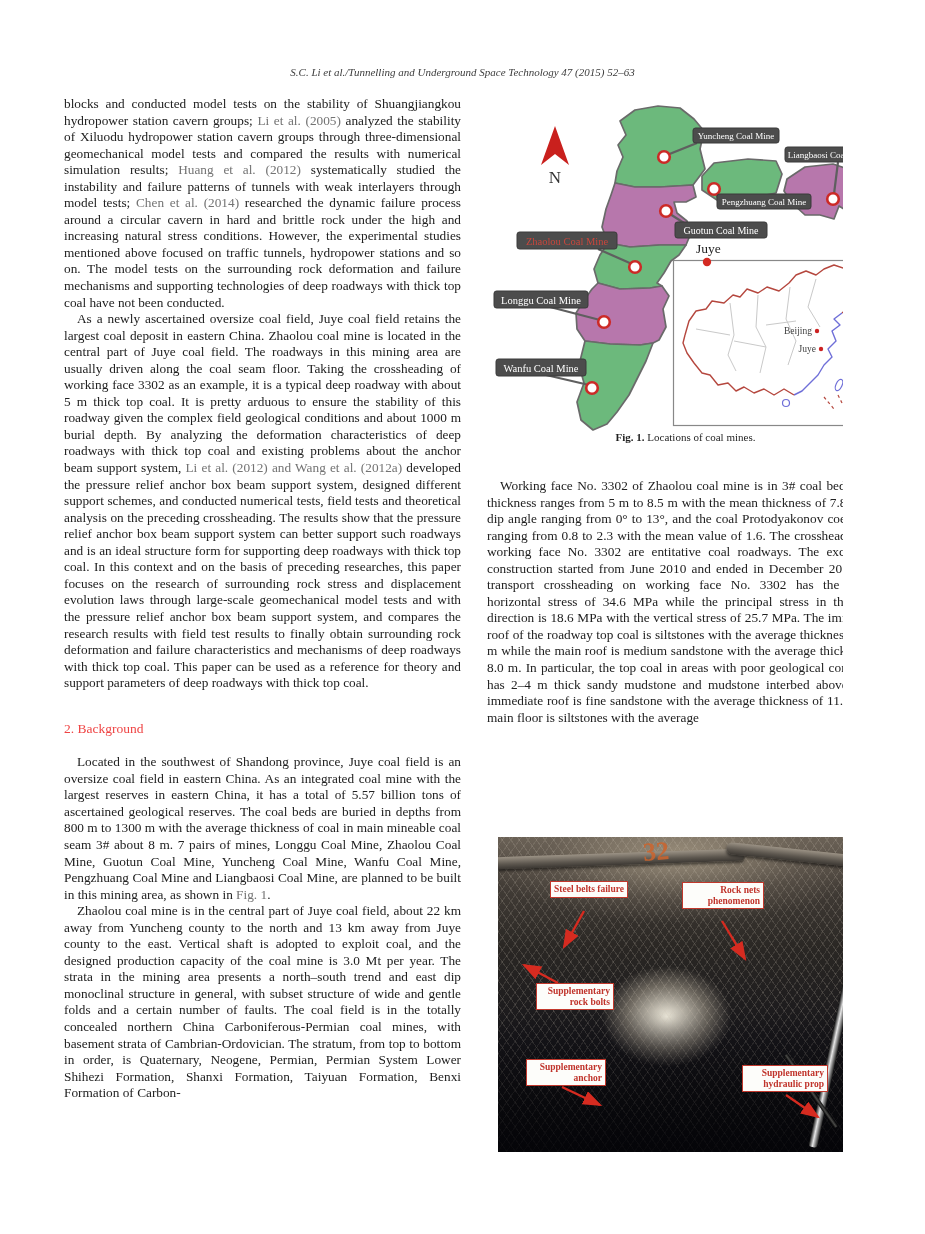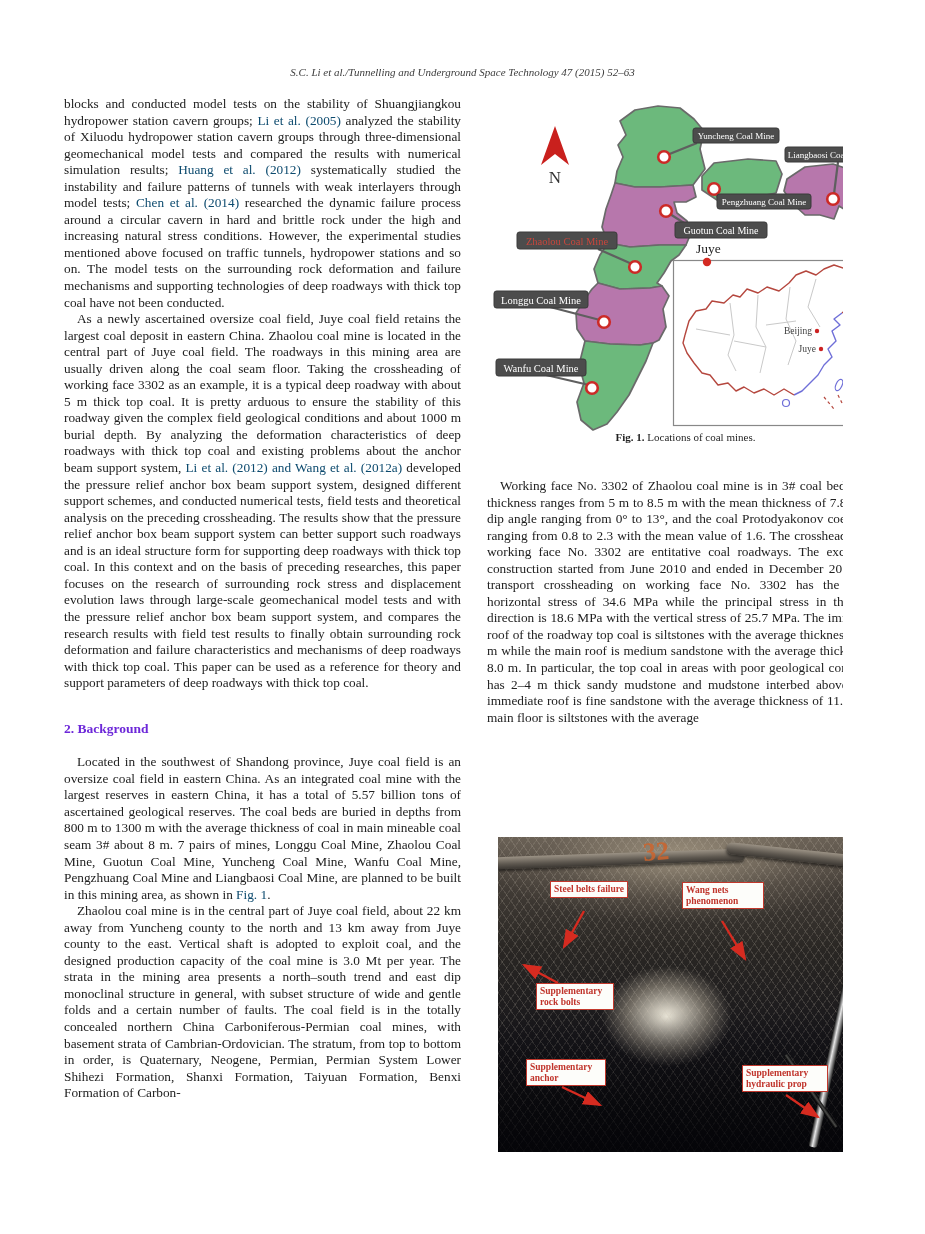--- a/index.html
+++ b/index.html
@@ -11,22 +11,22 @@
              font-style:italic; font-size:11px; color:#3c3c3c; }
   .pagenum { position:absolute; top:66px; left:845px; width:36px; text-align:right;
              font-size:11px; color:#2c2c2c; }
 
   
   .col { position:absolute; width:397px; text-align:justify; font-size:13.3px; line-height:16.55px; color:#212121; }
   .left-col  { left:64px;  top:96px; }
   .right-col { left:487px; top:478px; }
   .col p { margin:0; text-indent:13px; }
   .col p.noindent { text-indent:0; }
-  h2.bghead { font-size:13.5px; font-weight:bold; margin:29px 0 17px 0; text-align:left; text-indent:0; color:#6d28d9; }
-  .cite { color:#0c4a6e; text-decoration:none; cursor:pointer; }
+  h2.bghead { font-size:13.5px; font-weight:normal; margin:29px 0 17px 0; text-align:left; text-indent:0; color:#ef4444; }
+  .cite { color:#737373; text-decoration:none; cursor:pointer; }
 
   
   .figcap { position:absolute; left:487px; width:397px; text-align:center; font-size:11px; color:#1f1f1f; }
   .figcap .capb { font-weight:bold; }
   #fig1cap { top:431px; }
   #fig2cap { top:1163px; }
 
   
   #fig1 { position:absolute; left:490px; top:103px; width:395px; height:335px; }
   #fig1 svg { display:block; }
@@ -47,21 +47,21 @@
           border-radius:3px; box-shadow:0 2px 3px rgba(0,0,0,0.55); }
   #belt1 { left:-4px; top:16px; width:250px; height:12px; transform:rotate(-2deg); }
   #belt2 { left:228px; top:12px; width:138px; height:12px; transform:rotate(6deg); border-radius:8px; }
   #graffiti { position:absolute; left:145px; top:0px; font-size:26px; font-weight:bold;
               color:rgba(205,100,45,0.85); transform:rotate(-5deg); font-family:"Liberation Serif", serif; }
   #prop { position:absolute; right:22px; top:140px; width:9px; height:172px; transform:rotate(12deg);
           background:linear-gradient(90deg,#0c0c0c,#e6e6e6 45%,#202020); border-radius:3px; }
   #prop-strut { position:absolute; right:44px; top:210px; width:4px; height:88px; transform:rotate(-35deg);
           background:linear-gradient(90deg,#060606,#4a4a48,#101010); }
   .photo-label { position:absolute; background:#fdfdfa; border:1px solid #c2382c; color:#c0342b;
-                 font-weight:bold; font-size:9.5px; line-height:10.5px; text-align:left;
+                 font-weight:bold; font-size:9.5px; line-height:10.5px; text-align:right;
                  padding:2px 3px; font-family:"Liberation Serif", serif; }
   #lbl-steel { left:52px;  top:44px;  white-space:nowrap; }
   #lbl-nets  { left:184px; top:45px;  width:74px; }
   #lbl-bolts { left:38px;  top:146px; width:70px; }
   #lbl-anchor{ left:28px;  top:222px; width:72px; }
   #lbl-prop  { left:244px; top:228px; width:78px; }
   #fig2-arrows { position:absolute; left:0; top:0; }
 </style>
 </head>
 <body>
@@ -176,20 +176,20 @@
       <g stroke="#d62b20" stroke-width="2.4" marker-end="url(#arrh)">
         <line x1="86" y1="74" x2="66" y2="110"></line>
         <line x1="224" y1="84" x2="247" y2="122"></line>
         <line x1="60" y1="146" x2="26" y2="128"></line>
         <line x1="64" y1="250" x2="102" y2="268"></line>
         <line x1="288" y1="258" x2="320" y2="280"></line>
       </g>
     </svg>
 
     <div class="photo-label" id="lbl-steel">Steel belts failure</div>
-    <div class="photo-label" id="lbl-nets">Wang nets phenomenon</div>
+    <div class="photo-label" id="lbl-nets">Rock nets phenomenon</div>
     <div class="photo-label" id="lbl-bolts">Supplementary rock bolts</div>
     <div class="photo-label" id="lbl-anchor">Supplementary anchor</div>
     <div class="photo-label" id="lbl-prop">Supplementary hydraulic prop</div>
   </div>
 
 
 </div>
 
 </body></html>

